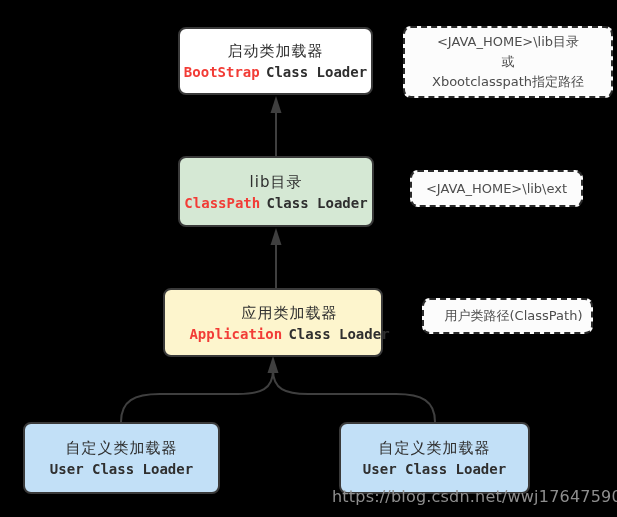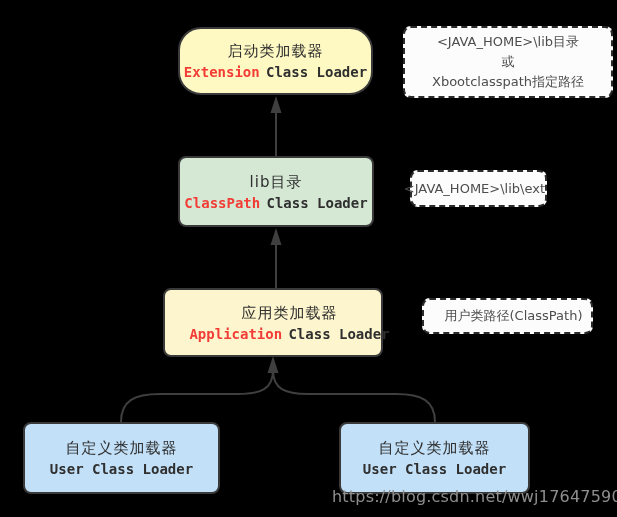--- a/index.html
+++ b/index.html
@@ -41,21 +41,21 @@
   .node .en {
     font-family: "DejaVu Sans Mono", "Liberation Mono", monospace;
     font-size: 14px;
     font-weight: bold;
     white-space: nowrap;
     color: #2f2f2f;
   }
   .node .en .en-red { color: #f23c36; }
   .node .en .en-red:not(:empty) { margin-right: 0.45em; }
 
-  .node-bootstrap   { left: 178px; top: 27px;  width: 195px; height: 68px; background: #fef9c3; border-radius: 23px; }
+  .node-bootstrap   { left: 178px; top: 27px;  width: 195px; height: 68px; background: #ffffff; }
   .node-extension   { left: 178px; top: 156px; width: 196px; height: 71px; background: #d5e8d4; }
   .node-application { left: 163px; top: 288px; width: 220px; height: 69px; background: #fdf5cd; padding-left: 33px; }
   .node-user-left   { left: 23px;  top: 422px; width: 197px; height: 72px; background: #c2e0f7; }
   .node-user-right  { left: 339px; top: 422px; width: 191px; height: 72px; background: #c2e0f7; }
 
   .note {
     position: absolute;
     box-sizing: border-box;
     background: #fcfcfc;
     border: 2px dashed #2b2b2b;
@@ -64,21 +64,21 @@
     flex-direction: column;
     align-items: center;
     justify-content: center;
     text-align: center;
     color: #4d4d4d;
     font-size: 13px;
     line-height: 20px;
     white-space: nowrap;
   }
   .note-bootstrap   { left: 403px; top: 26px;  width: 210px; height: 72px; }
-  .note-extension   { left: 410px; top: 170px; width: 137px; height: 37px; align-items: flex-end; }
+  .note-extension   { left: 410px; top: 170px; width: 173px; height: 37px; }
   .note-application { left: 422px; top: 298px; width: 171px; height: 36px; padding-left: 12px; }
 
   .watermark {
     position: absolute;
     left: 332px;
     top: 487px;
     font-size: 16px;
     color: #8e8e8e;
     letter-spacing: 0.2px;
     white-space: nowrap;
@@ -98,21 +98,21 @@
     <polygon points="276,228 270.5,245 281.5,245" fill="#3f3f3f"></polygon>
 
     <polygon points="273,356 267.5,373 278.5,373" fill="#3f3f3f"></polygon>
     <path d="M273,370 C273,389 261,394 238,394 L160,394 C134,394 121,401 121,422" fill="none" stroke="#3f3f3f" stroke-width="2" stroke-linecap="round"></path>
     <path d="M273,370 C273,389 285,394 308,394 L396,394 C422,394 435,401 435,422" fill="none" stroke="#3f3f3f" stroke-width="2" stroke-linecap="round"></path>
   </svg>
 
   <div class="node node-bootstrap">
     <div class="cn">启动类加载器</div>
     <div class="en">
-      <span class="en-red">Extension</span><span>Class Loader</span>
+      <span class="en-red">BootStrap</span><span>Class Loader</span>
     </div>
   </div>
 
   <div class="node node-extension">
     <div class="cn">lib目录</div>
     <div class="en">
       <span class="en-red">ClassPath</span><span>Class Loader</span>
     </div>
   </div>
 

